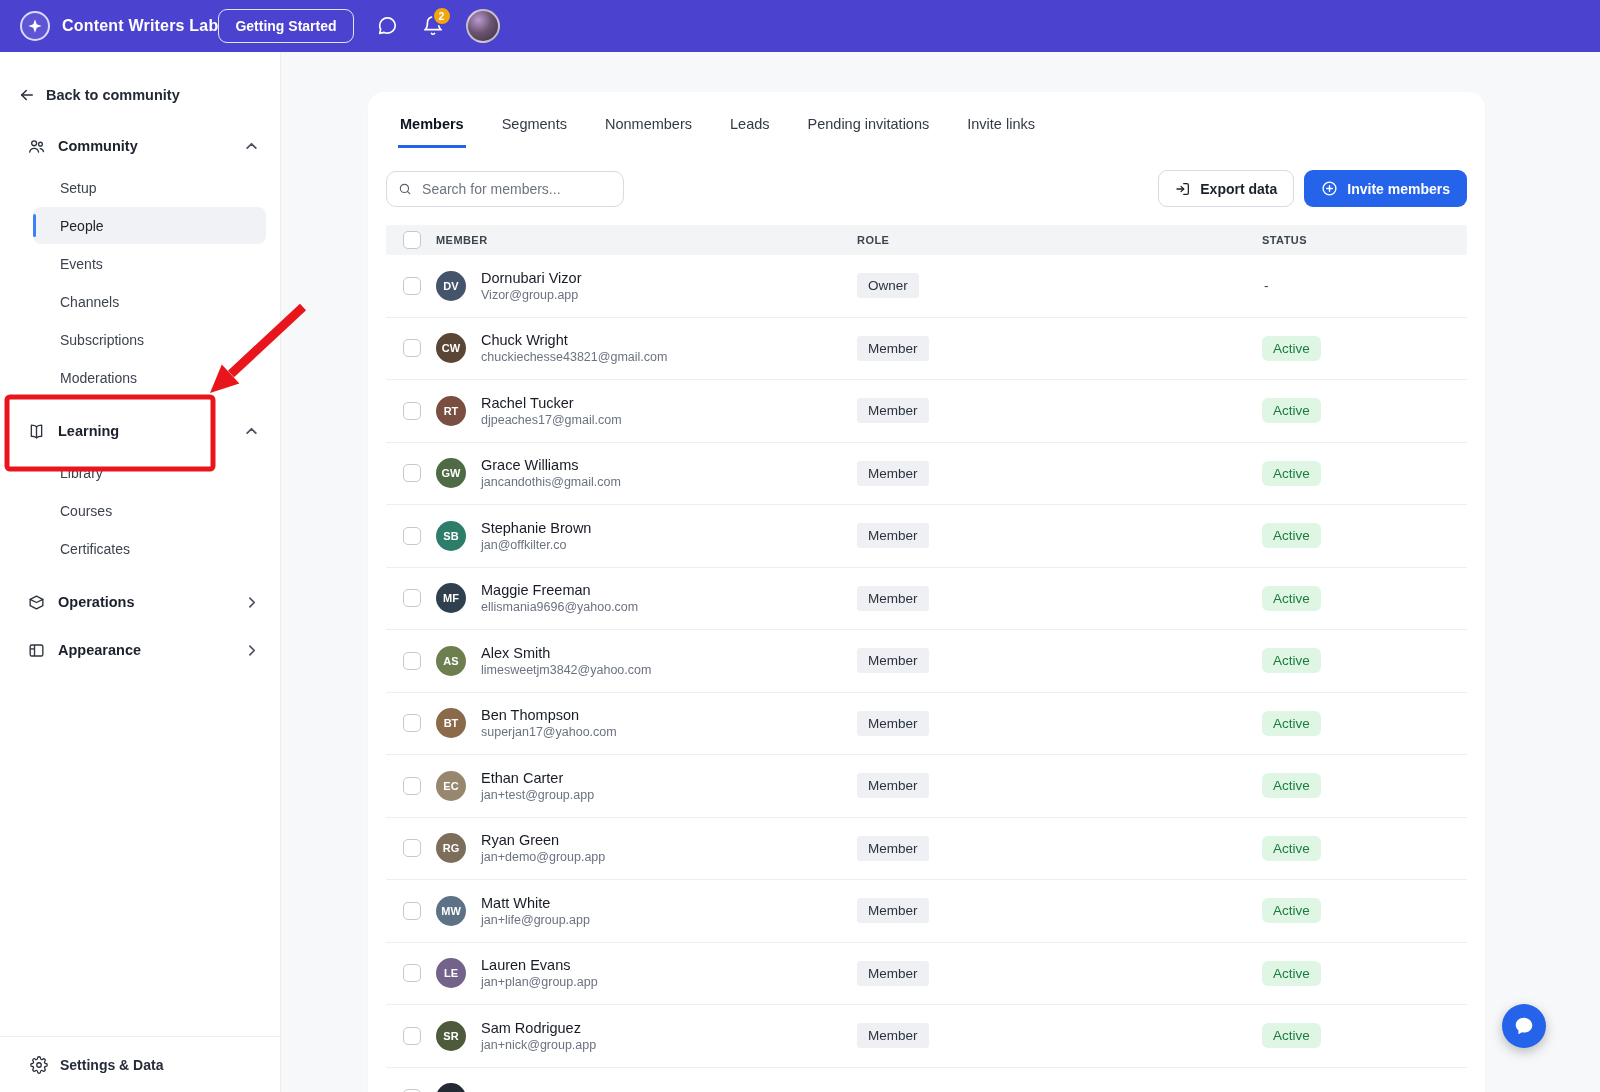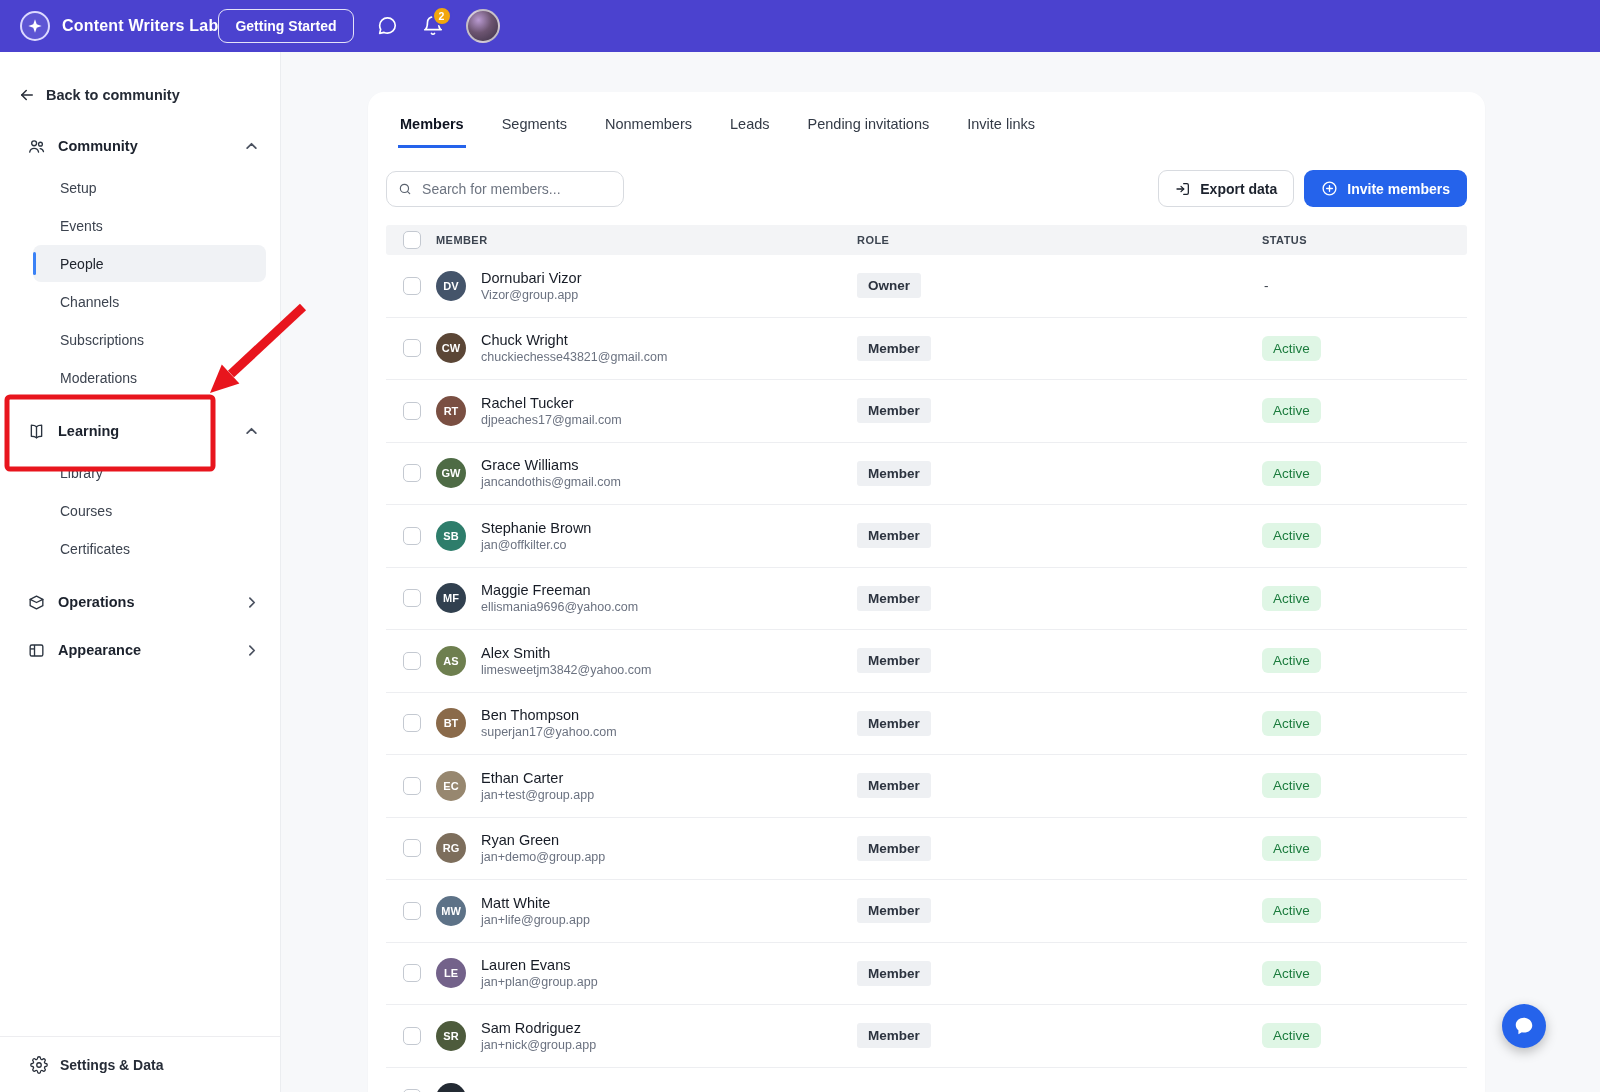--- a/index.html
+++ b/index.html
@@ -103,21 +103,21 @@
   }
   .member-cell{display:flex;align-items:center;gap:15px;}
   .avatar{
     width:30px;height:30px;border-radius:50%;flex:none;
     color:#fff;font-size:11px;font-weight:700;display:flex;align-items:center;justify-content:center;
   }
   .mname{font-size:14.5px;font-weight:500;color:#171c26;line-height:1.25;}
   .memail{font-size:12.5px;color:#6b7280;line-height:1.3;}
   .pill-role{
     display:inline-block;background:#eef0f3;border-radius:3px;padding:5px 11px;
-    font-size:13.5px;color:#2c333f;font-weight:bold;
+    font-size:13.5px;color:#2c333f;
   }
   .pill-status{
     display:inline-block;background:#dff6e5;border-radius:6px;padding:5px 11px;
     font-size:13.5px;color:#1c7c3e;
   }
   .pill-status.status-plain{background:transparent;padding:5px 2px;color:#333a46;}
   .ghost .avatar{background:#232a33;}
   
   .annotation{position:absolute;left:0;top:280px;z-index:40;pointer-events:none;}
   
@@ -184,25 +184,25 @@
           <span class="chev">
             <svg width="13" height="13" viewBox="0 0 12 12">
                 <polyline points="2,7.5 6,3.5 10,7.5" fill="none" stroke="#4b5260" stroke-width="1.6" stroke-linecap="round" stroke-linejoin="round"></polyline>
               </svg>
           </span>
         </div>
         <div class="section-items">
           <div class="item">
               <span>Setup</span>
             </div>
-          <div class="item">
-              <span>Events</span>
-            </div>
           <div class="item active">
               <span>People</span>
+            </div>
+          <div class="item">
+              <span>Events</span>
             </div>
           <div class="item">
               <span>Channels</span>
             </div>
           <div class="item">
               <span>Subscriptions</span>
             </div>
           <div class="item">
               <span>Moderations</span>
             </div>

